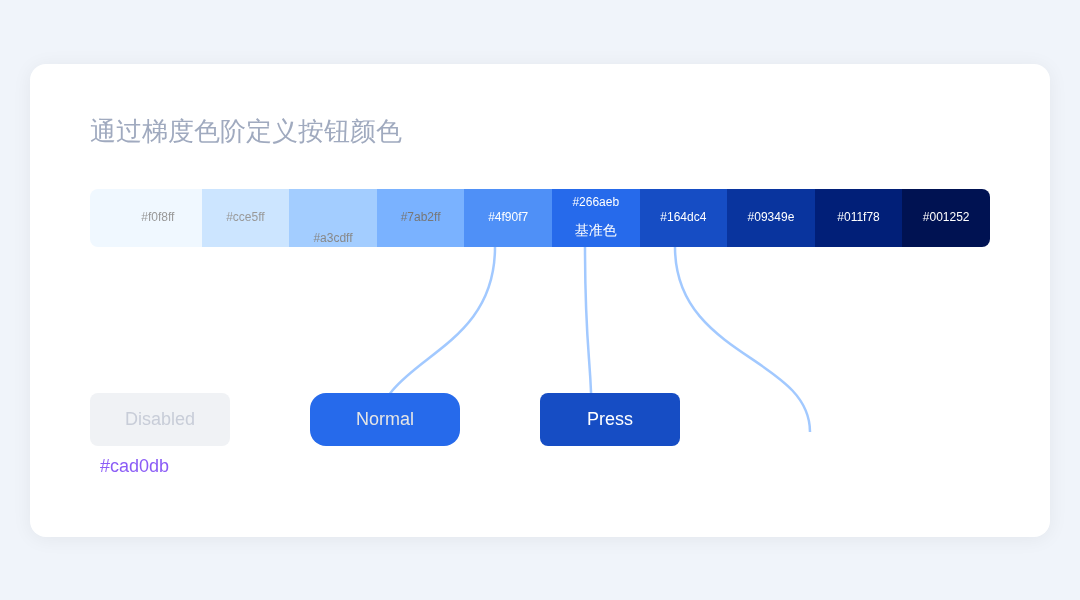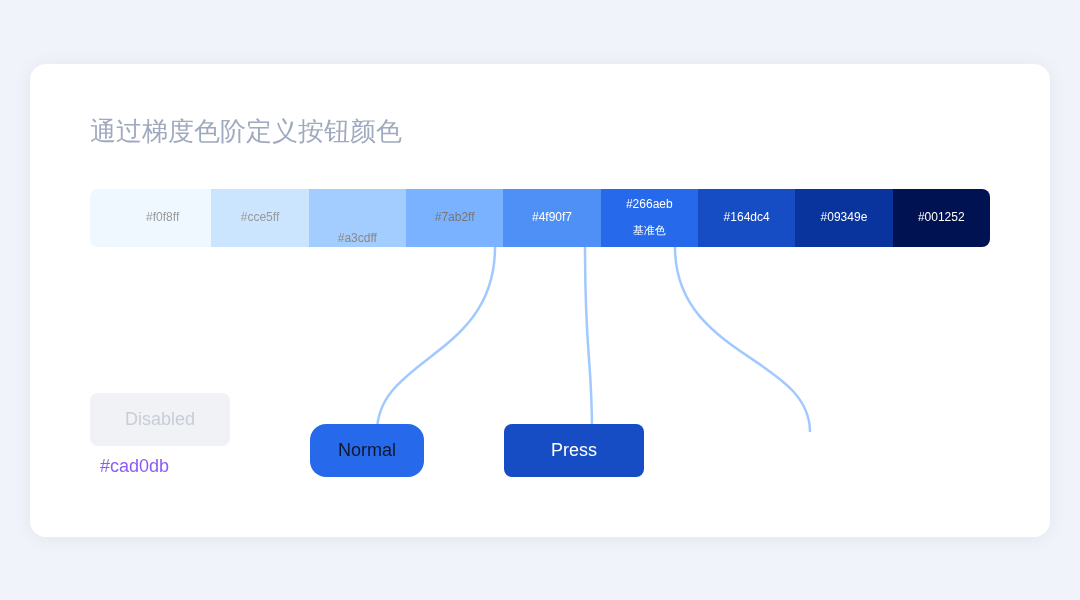--- a/index.html
+++ b/index.html
@@ -39,21 +39,21 @@
       align-items: center;
       justify-content: center;
       font-size: 12px;
       font-weight: 500;
     }
     .palette-item .hex {
       font-size: 12px;
       line-height: 1.4;
     }
     .palette-item .label {
-      font-size: 11px;
+      font-size: 14px;
       line-height: 1.4;
       margin-top: 10px;
     }
     .btn-disabled {
       background: #f0f2f5;
       color: #c8cdd8;
       border: none;
       border-radius: 8px;
       padding: 16px 0;
       width: 140px;
@@ -69,25 +69,25 @@
       border-radius: 8px;
       padding: 16px 0;
       width: 135px;
       font-size: 18px;
       font-weight: 500;
       cursor: pointer;
       margin-left: 80px;
     }
     .btn-normal {
       background: #266aeb;
-      color: #0f172a;
+      color: #e5e5e5;
       border: none;
       border-radius: 16px;
       padding: 16px 0;
-      width: 114px;
+      width: 150px;
       font-size: 18px;
       font-weight: 500;
       cursor: pointer;
       margin-left: 80px;
     }
     .btn-press {
       background: #164dc4;
       color: #ffffff;
       border: none;
       border-radius: 8px;
@@ -136,33 +136,36 @@
       <div class="palette-item" style="background-color: rgb(38, 106, 235); color: rgb(255, 255, 255);">
         <span class="hex">#266aeb</span>
         <span class="label">基准色</span>
       </div>
       <div class="palette-item" style="background-color: rgb(22, 77, 196); color: rgb(255, 255, 255);">
         <span class="hex">#164dc4</span>
       </div>
       <div class="palette-item" style="background-color: rgb(9, 52, 158); color: rgb(255, 255, 255);">
         <span class="hex">#09349e</span>
       </div>
+      <div class="palette-item" style="background-color: rgb(1, 31, 120); color: rgb(255, 255, 255);">
+        <span class="hex">#011f78</span>
+      </div>
       <div class="palette-item" style="background-color: rgb(0, 18, 82); color: rgb(255, 255, 255);">
         <span class="hex">#001252</span>
       </div>
     </div>
 
   <div style="position: relative; height: 230px;">
     <svg style="position:absolute;top:0;left:0;width:100%;height:185px;overflow:visible;" viewBox="0 0 900 185" preserveAspectRatio="none" id="connector-svg">
     <path d="M 405 0 C 405 110, 287 110, 287 185" stroke="#7ab2ff" stroke-width="2.5" fill="none" opacity="0.7"></path>
         <path d="M 495 0 C 495 110, 502 110, 502 185" stroke="#7ab2ff" stroke-width="2.5" fill="none" opacity="0.7"></path>
         <path d="M 585 0 C 585 110, 720 110, 720 185" stroke="#7ab2ff" stroke-width="2.5" fill="none" opacity="0.7"></path>
       </svg>
 
-    <div style="position:absolute; bottom:0; left:0; display:flex; align-items:flex-end; width:100%;">
+    <div style="position:absolute; bottom:0; left:0; display:flex; align-items:flex-start; width:100%;">
 
       <div class="disabled-col" style="margin-right:0;">
         <button class="btn-disabled">
           <span>Disabled</span>
         </button>
         <div class="disabled-label">#cad0db</div>
       </div>
 
 
       <button class="btn-normal" style="margin-left:80px;">

